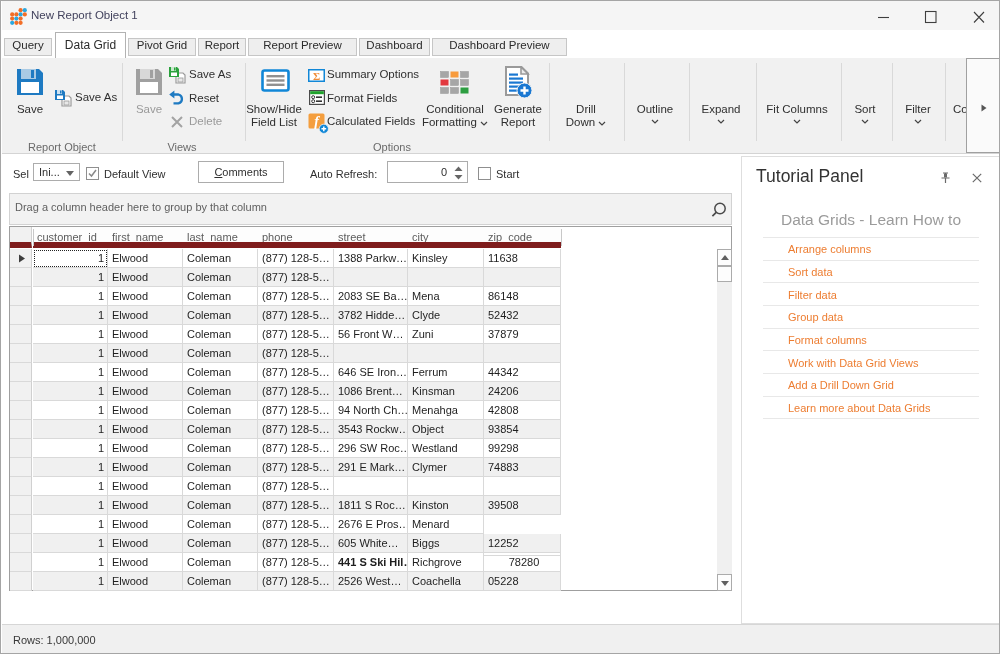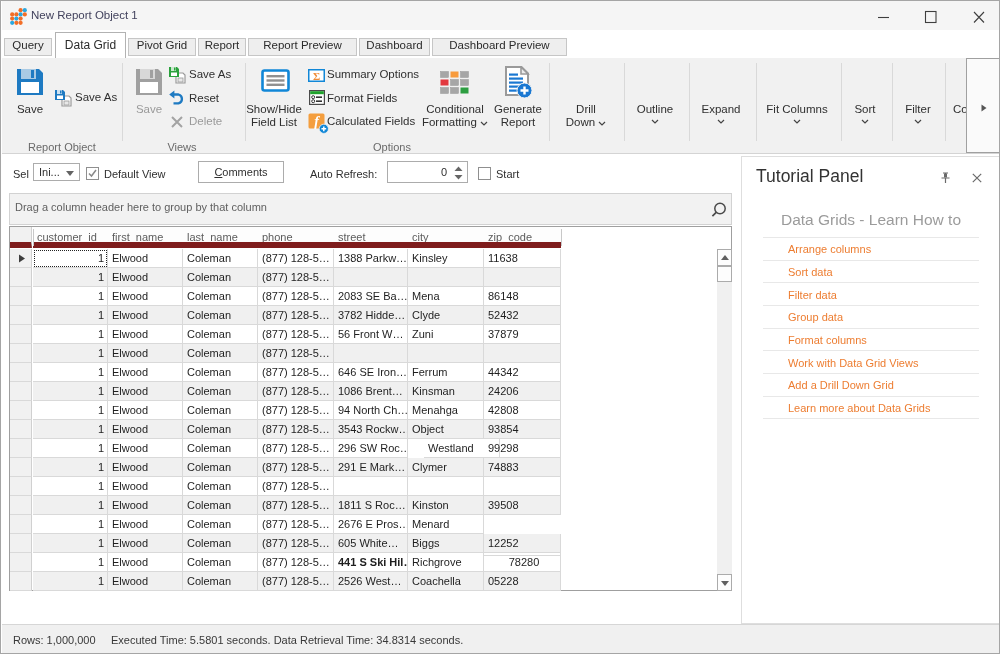--- a/index.html
+++ b/index.html
@@ -359,21 +359,21 @@
 <div class="cell srow" style="left:324px;top:193px;width:74px;">3543 Rockw…</div>
 <div class="cell srow" style="left:398px;top:193px;width:76px;">Object</div>
 <div class="cell srow" style="left:474px;top:193px;width:77px;">93854</div>
 <div class="ind" style="top:212px;height:19px">
 </div>
 <div class="cell num" style="left:23px;top:212px;width:75px;">1</div>
 <div class="cell" style="left:98px;top:212px;width:75px;">Elwood</div>
 <div class="cell" style="left:173px;top:212px;width:75px;">Coleman</div>
 <div class="cell" style="left:248px;top:212px;width:76px;">(877) 128-5…</div>
 <div class="cell" style="left:324px;top:212px;width:74px;">296 SW Roc…</div>
-<div class="cell" style="left:398px;top:212px;width:76px;margin-left:16px;">Westland</div>
+<div class="cell" style="left:398px;top:212px;width:76px;">Westland</div>
 <div class="cell" style="left:474px;top:212px;width:77px;">99298</div>
 <div class="ind" style="top:231px;height:19px">
 </div>
 <div class="cell srow num" style="left:23px;top:231px;width:75px;">1</div>
 <div class="cell srow" style="left:98px;top:231px;width:75px;">Elwood</div>
 <div class="cell srow" style="left:173px;top:231px;width:75px;">Coleman</div>
 <div class="cell srow" style="left:248px;top:231px;width:76px;">(877) 128-5…</div>
 <div class="cell srow" style="left:324px;top:231px;width:74px;">291 E Mark…</div>
 <div class="cell srow" style="left:398px;top:231px;width:76px;">Clymer</div>
 <div class="cell srow" style="left:474px;top:231px;width:77px;">74883</div>
@@ -469,13 +469,12 @@
 <div class="plink" style="top:132px">Filter data</div>
 <div class="plink" style="top:154px">Group data</div>
 <div class="plink" style="top:177px">Format columns</div>
 <div class="plink" style="top:200px">Work with Data Grid Views</div>
 <div class="plink" style="top:222px">Add a Drill Down Grid</div>
 <div class="plink" style="top:245px">Learn more about Data Grids</div>
 </div>
 </div>
 <div class="abs statusbar">
     <span style="position:absolute;left:11px;top:9px">Rows: 1,000,000</span>
-    <span style="position:absolute;left:109px;top:9px">Executed Time: 5.5801 seconds. Data Retrieval Time: 34.8314 seconds.</span>
   </div>
 </body></html>

